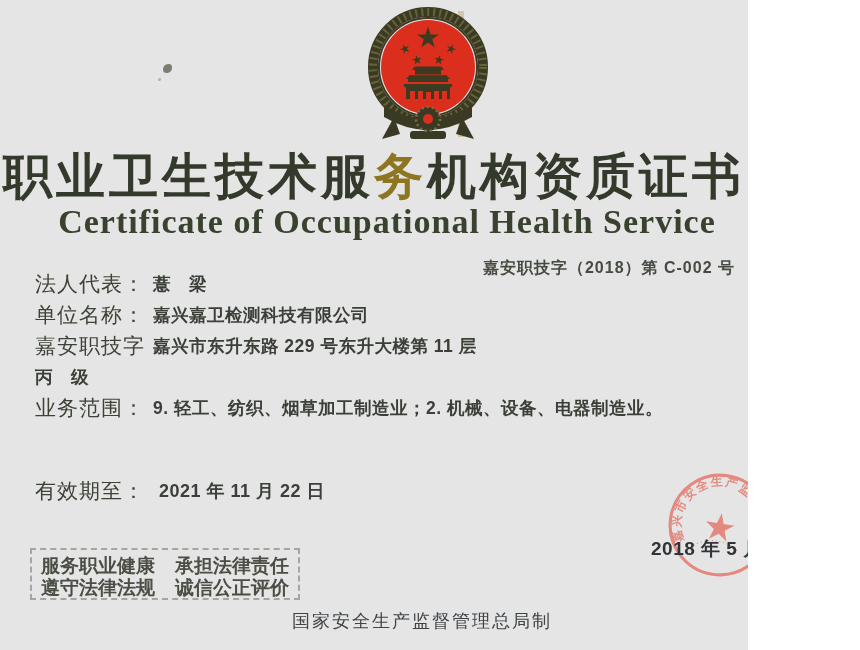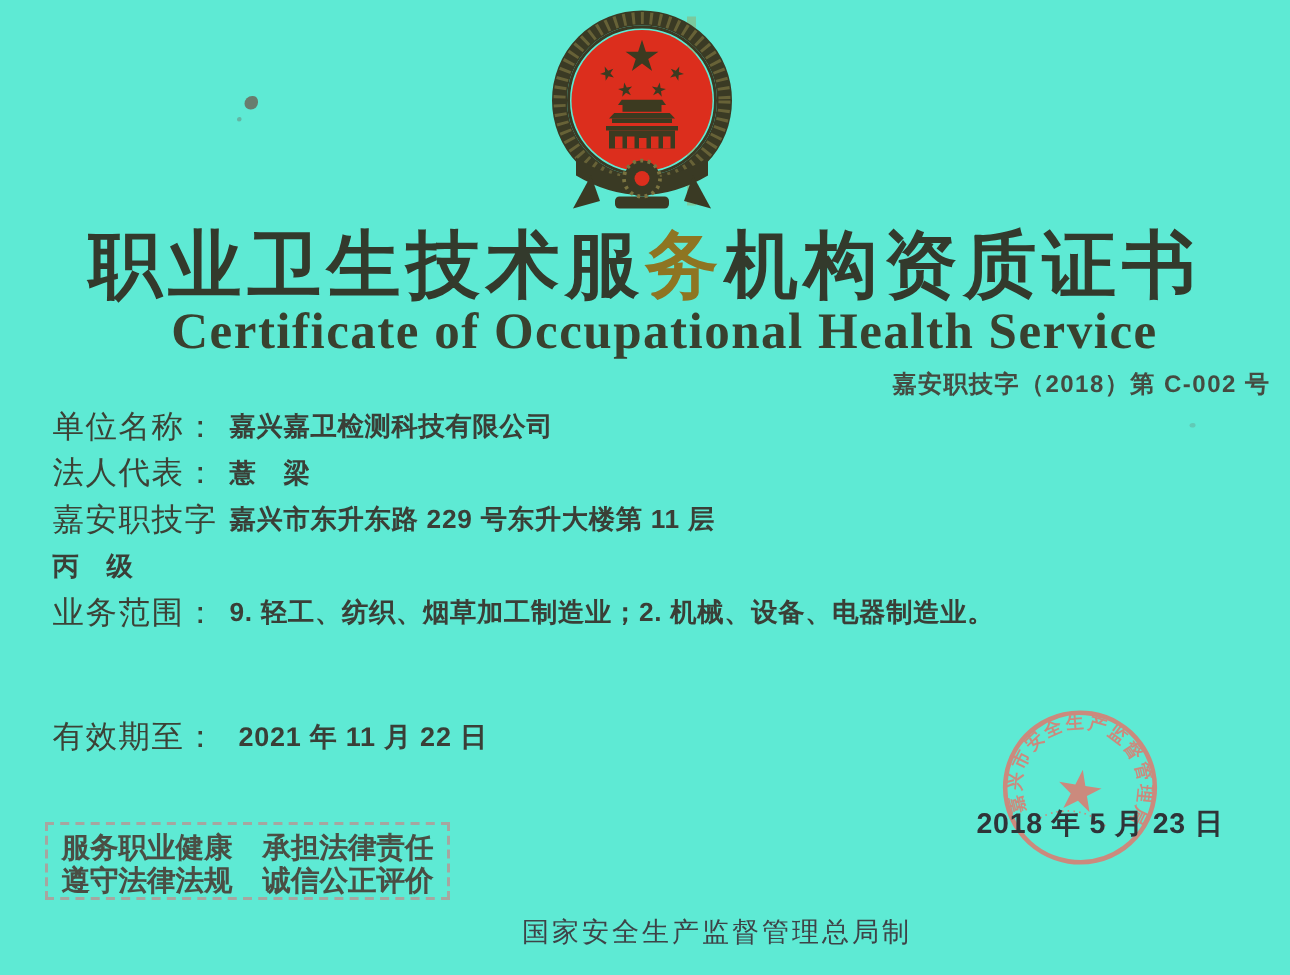--- a/index.html
+++ b/index.html
@@ -1,18 +1,18 @@
 <!DOCTYPE html>
 <html><head>
 <meta charset="utf-8">
 <style>
   html,body{margin:0;padding:0;background:#ffffff;}
   .page{
-    position:relative;width:860px;height:650px;overflow:hidden;
-    background:#5eead4;
+    position:relative;width:748px;height:650px;overflow:hidden;
+    background:#e5e5e5;
     font-family:"Liberation Sans",sans-serif;
   }
   
   .speck{position:absolute;background:#6a6a5c;border-radius:60% 40% 55% 45%;}
   .speck.s1{left:163px;top:64px;width:9px;height:9px;opacity:.85;}
   .speck.s2{left:158px;top:78px;width:3px;height:3px;opacity:.4;}
   .speck.s3{left:793px;top:282px;width:4px;height:3px;opacity:.25;}
 
   
   .emblem{position:absolute;left:366px;top:5px;width:124px;height:142px;}
@@ -23,21 +23,21 @@
     font-family:"Liberation Serif",serif;font-weight:bold;
     font-size:49px;letter-spacing:4px;color:#333a2c;white-space:nowrap;
   }
   .title .gold{color:#8e7522;}
   .subtitle{
     position:absolute;top:203px;left:13px;width:100%;text-align:center;
     font-family:"Liberation Serif",serif;font-weight:bold;
     font-size:34px;letter-spacing:1px;color:#39412f;
   }
   .cert-no{
-    position:absolute;top:246px;right:13px;
+    position:absolute;top:258px;right:13px;
     font-size:16px;font-weight:600;color:#454b41;letter-spacing:1px;
   }
 
   
   .fields{position:absolute;left:35px;top:273px;}
   .frow{display:flex;align-items:center;margin-bottom:9px;height:22px;}
   .flabel{
     width:118px;flex:0 0 118px;
     font-family:"Liberation Serif",serif;
     font-size:21px;color:#3c4236;letter-spacing:1px;white-space:nowrap;
@@ -135,26 +135,26 @@
   </svg>
 
   <div class="title"><span>职业卫生技术服</span><span class="gold">务</span><span>机构资质证书</span></div>
 
   <div class="subtitle">Certificate of Occupational Health Service</div>
 
   <div class="cert-no">嘉安职技字（2018）第 C-002 号</div>
 
   <div class="fields">
     <div class="frow">
+      <span class="flabel">法人代表：</span>
+      <span class="fvalue">薏　梁</span>
+    </div>
+    <div class="frow">
       <span class="flabel">单位名称：</span>
       <span class="fvalue">嘉兴嘉卫检测科技有限公司</span>
-    </div>
-    <div class="frow">
-      <span class="flabel">法人代表：</span>
-      <span class="fvalue">薏　梁</span>
     </div>
     <div class="frow">
       <span class="flabel">嘉安职技字：</span>
       <span class="fvalue">嘉兴市东升东路 229 号东升大楼第 11 层</span>
     </div>
     <div class="frow">
       <span class="fvalue">丙　级</span>
     </div>
     <div class="frow">
       <span class="flabel">业务范围：</span>

